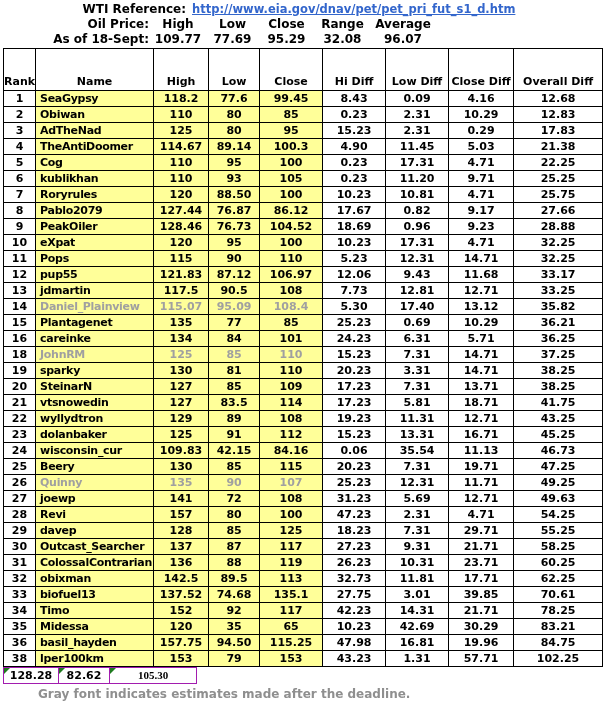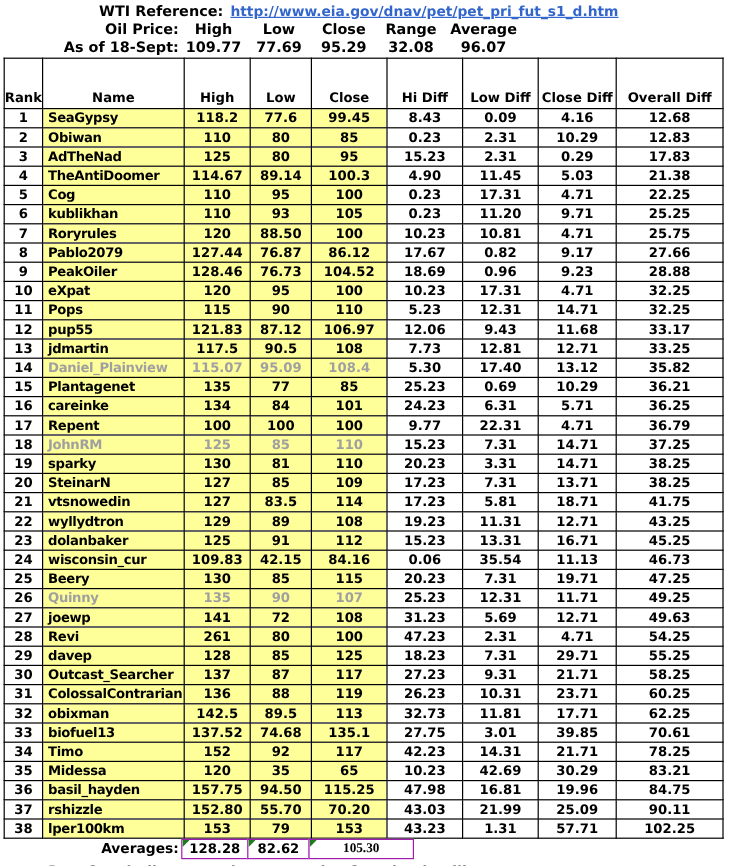--- a/index.html
+++ b/index.html
@@ -281,31 +281,20 @@
       <td class="c-name">careinke</td>
       <td class="c-high">134</td>
       <td class="c-low">84</td>
       <td class="c-close">101</td>
       <td class="c-hid">24.23</td>
       <td class="c-lod">6.31</td>
       <td class="c-cld">5.71</td>
       <td class="c-ovd">36.25</td>
     </tr>
 
-    <tr>
-      <td class="c-rank">17</td>
-      <td class="c-name">Repent</td>
-      <td class="c-high">100</td>
-      <td class="c-low">100</td>
-      <td class="c-close">100</td>
-      <td class="c-hid">9.77</td>
-      <td class="c-lod">22.31</td>
-      <td class="c-cld">4.71</td>
-      <td class="c-ovd">36.79</td>
-    </tr>
 
     <tr>
       <td class="c-rank">18</td>
       <td class="c-name gray">JohnRM</td>
       <td class="c-high gray">125</td>
       <td class="c-low gray">85</td>
       <td class="c-close gray">110</td>
       <td class="c-hid">15.23</td>
       <td class="c-lod">7.31</td>
       <td class="c-cld">14.71</td>
@@ -416,21 +405,21 @@
       <td class="c-close">108</td>
       <td class="c-hid">31.23</td>
       <td class="c-lod">5.69</td>
       <td class="c-cld">12.71</td>
       <td class="c-ovd">49.63</td>
     </tr>
 
     <tr>
       <td class="c-rank">28</td>
       <td class="c-name">Revi</td>
-      <td class="c-high">261</td>
+      <td class="c-high">157</td>
       <td class="c-low">80</td>
       <td class="c-close">100</td>
       <td class="c-hid">47.23</td>
       <td class="c-lod">2.31</td>
       <td class="c-cld">4.71</td>
       <td class="c-ovd">54.25</td>
     </tr>
 
     <tr>
       <td class="c-rank">29</td>
@@ -521,48 +510,36 @@
       <td class="c-name">basil_hayden</td>
       <td class="c-high">157.75</td>
       <td class="c-low">94.50</td>
       <td class="c-close">115.25</td>
       <td class="c-hid">47.98</td>
       <td class="c-lod">16.81</td>
       <td class="c-cld">19.96</td>
       <td class="c-ovd">84.75</td>
     </tr>
 
-    <tr>
-      <td class="c-rank">37</td>
-      <td class="c-name">rshizzle</td>
-      <td class="c-high">152.80</td>
-      <td class="c-low">55.70</td>
-      <td class="c-close">70.20</td>
-      <td class="c-hid">43.03</td>
-      <td class="c-lod">21.99</td>
-      <td class="c-cld">25.09</td>
-      <td class="c-ovd">90.11</td>
-    </tr>
 
     <tr>
       <td class="c-rank">38</td>
       <td class="c-name">lper100km</td>
       <td class="c-high">153</td>
       <td class="c-low">79</td>
       <td class="c-close">153</td>
       <td class="c-hid">43.23</td>
       <td class="c-lod">1.31</td>
       <td class="c-cld">57.71</td>
       <td class="c-ovd">102.25</td>
     </tr>
   </tbody>
   </table>
 
   <div class="avgrow">
-    <span class="avg-label">Averages:</span>
     <span class="avg-cell ac1"><span class="tri"></span><span>128.28</span></span>
     <span class="avg-cell ac2"><span class="tri"></span><span>82.62</span></span>
     <span class="avg-cell ac3"><span class="tri"></span><span>105.30</span></span>
   </div>
 
   <div class="note">Gray font indicates estimates made after the deadline.</div>
 
 </div>
 
 </body></html>

